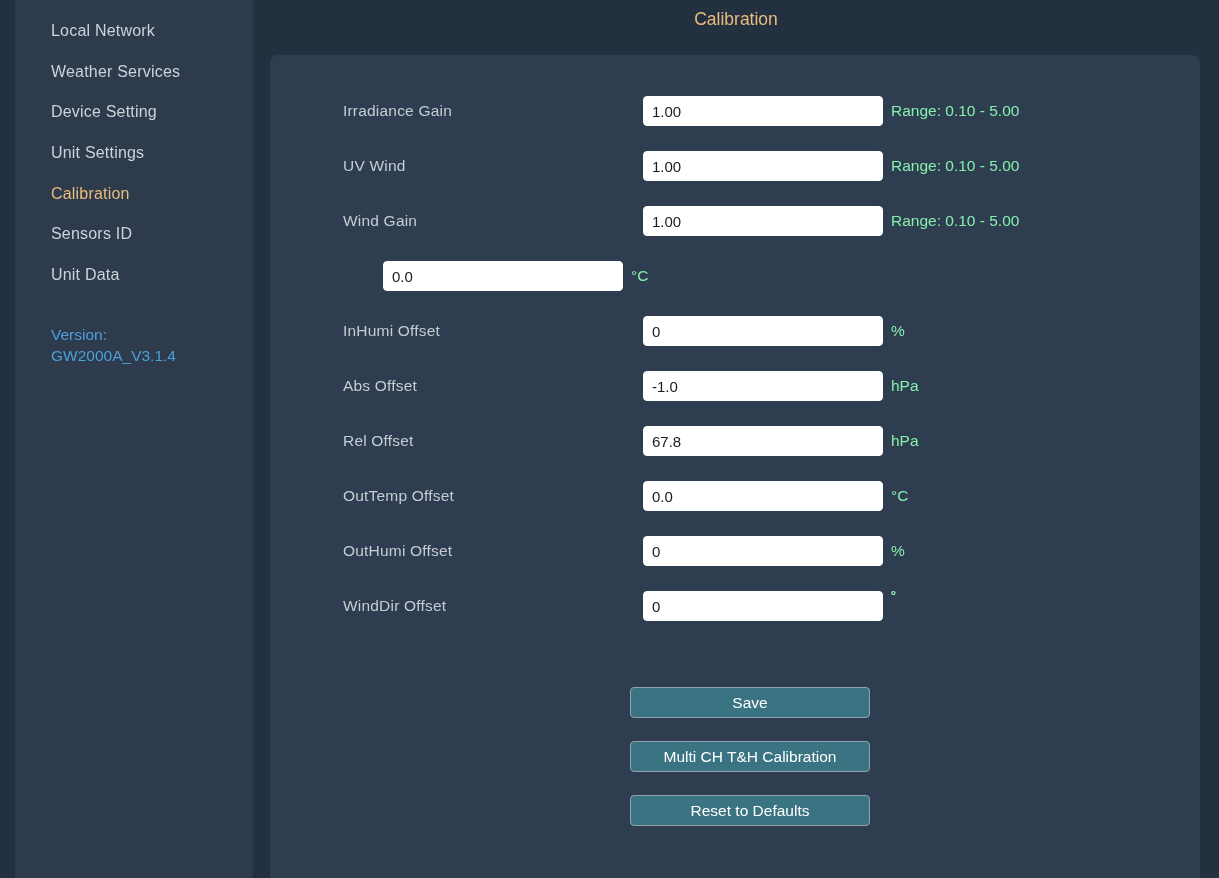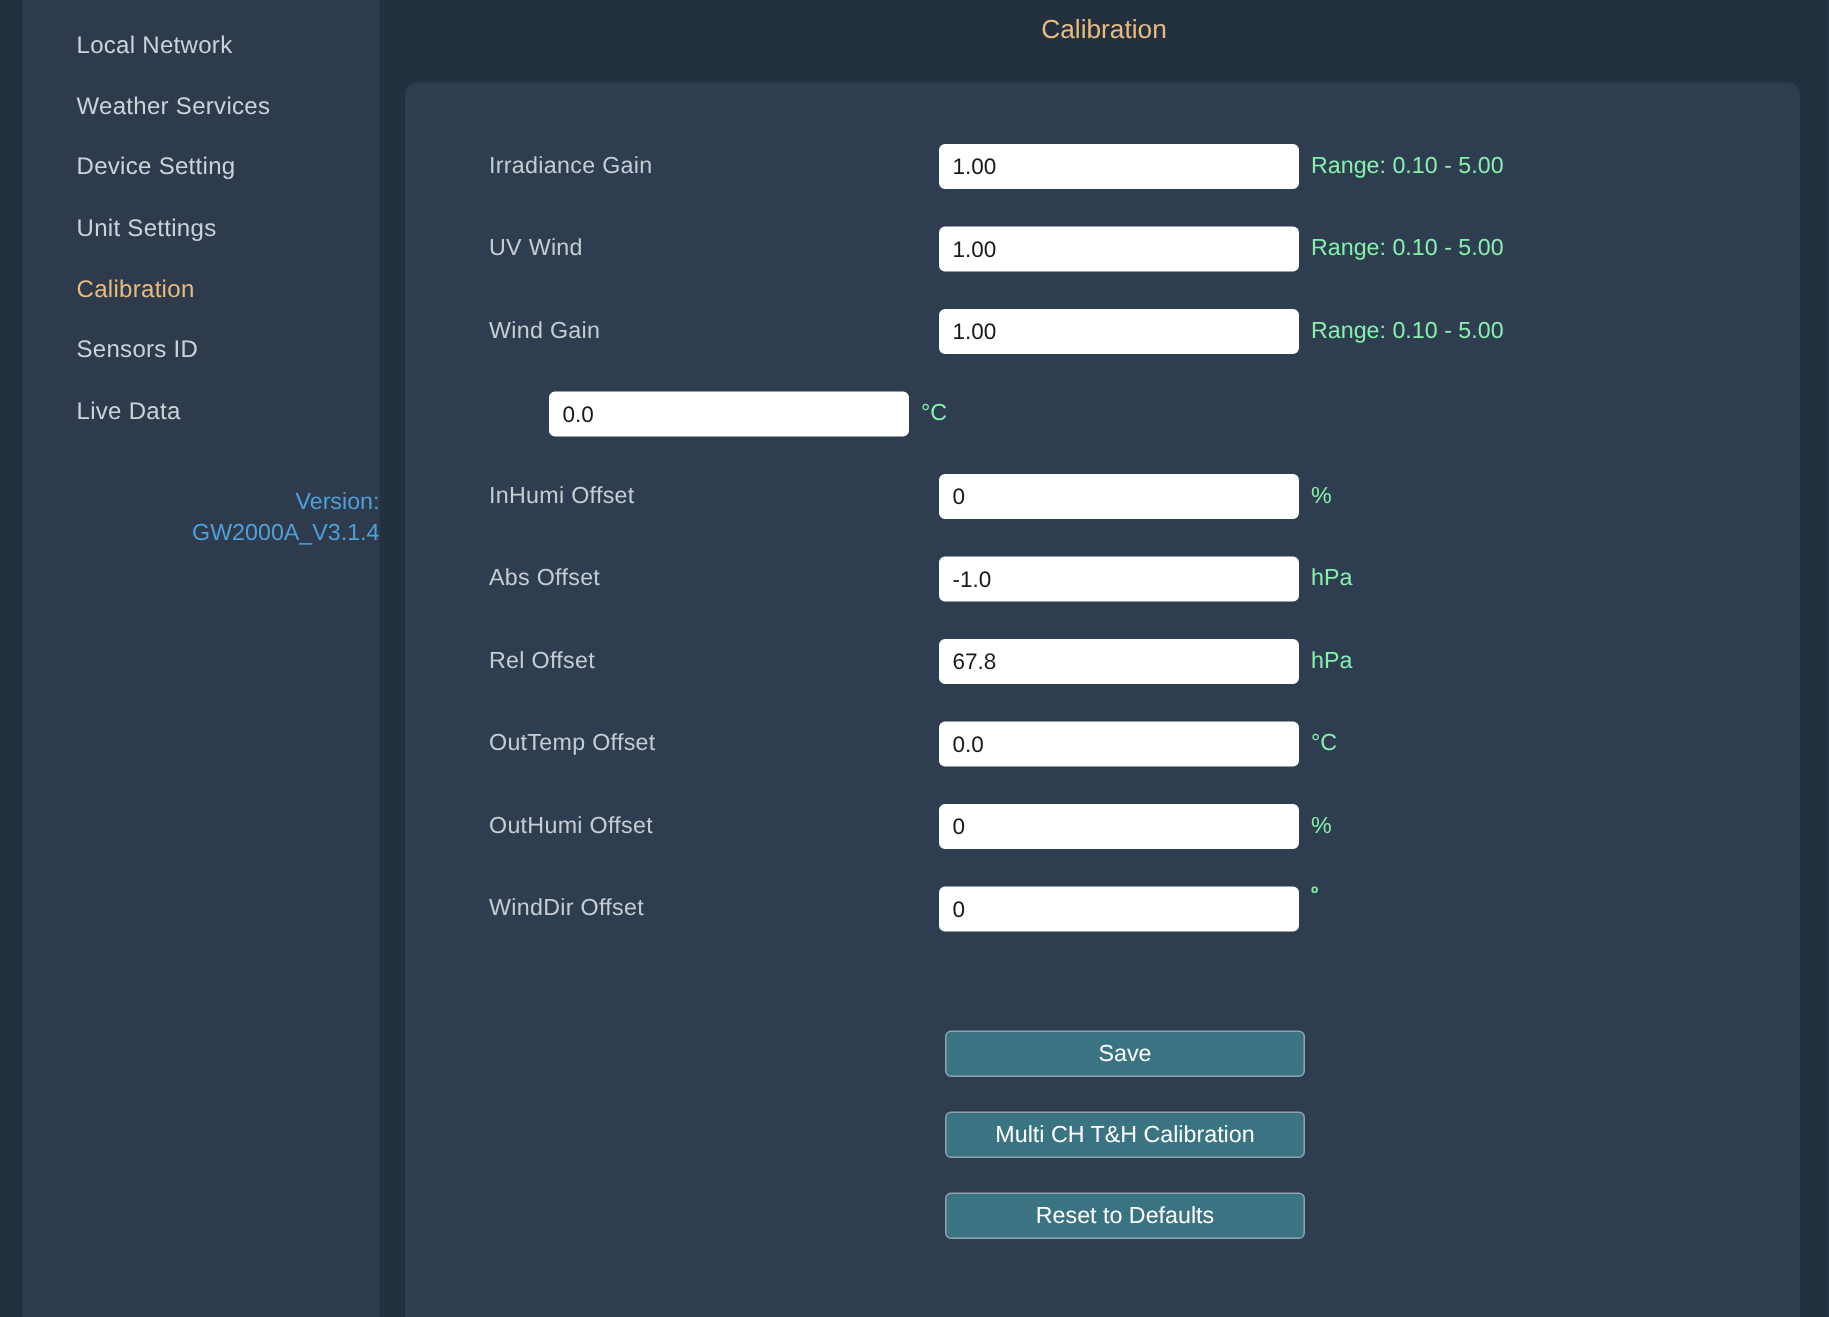--- a/index.html
+++ b/index.html
@@ -39,21 +39,20 @@
   }
   .nav-item.active {
     color: #e9bc7e;
   }
   .version {
     margin-top: 30px;
     padding-left: 36px;
     font-size: 15.5px;
     line-height: 20.5px;
     color: #4f9fd9;
-    text-align: right;
   }
 
   
   .main {
     position: absolute;
     left: 253px;
     right: 0;
     top: 0;
     bottom: 0;
   }
@@ -76,21 +75,21 @@
     padding-top: 41px;
     box-sizing: border-box;
   }
 
   
   .form-row {
     height: 30px;
     margin-bottom: 25px;
     display: flex;
     align-items: center;
-    padding-left: 56px;
+    padding-left: 73px;
   }
   .label {
     width: 260px;
     font-size: 15.5px;
     color: #c7ccd3;
     letter-spacing: 0.2px;
   }
   .field {
     width: 240px;
     height: 30px;
@@ -145,21 +144,21 @@
 <div class="page">
 
   <aside class="sidebar">
     <nav class="nav" id="nav">
         <div class="nav-item">Local Network</div>
         <div class="nav-item">Weather Services</div>
         <div class="nav-item">Device Setting</div>
         <div class="nav-item">Unit Settings</div>
         <div class="nav-item active">Calibration</div>
         <div class="nav-item">Sensors ID</div>
-        <div class="nav-item">Live Data</div>
+        <div class="nav-item">Unit Data</div>
       </nav>
     <div class="version">
       <div>Version:</div>
       <div>GW2000A_V3.1.4</div>
     </div>
   </aside>
 
   <main class="main">
     <h1 class="page-title">Calibration</h1>
     <section class="panel">

